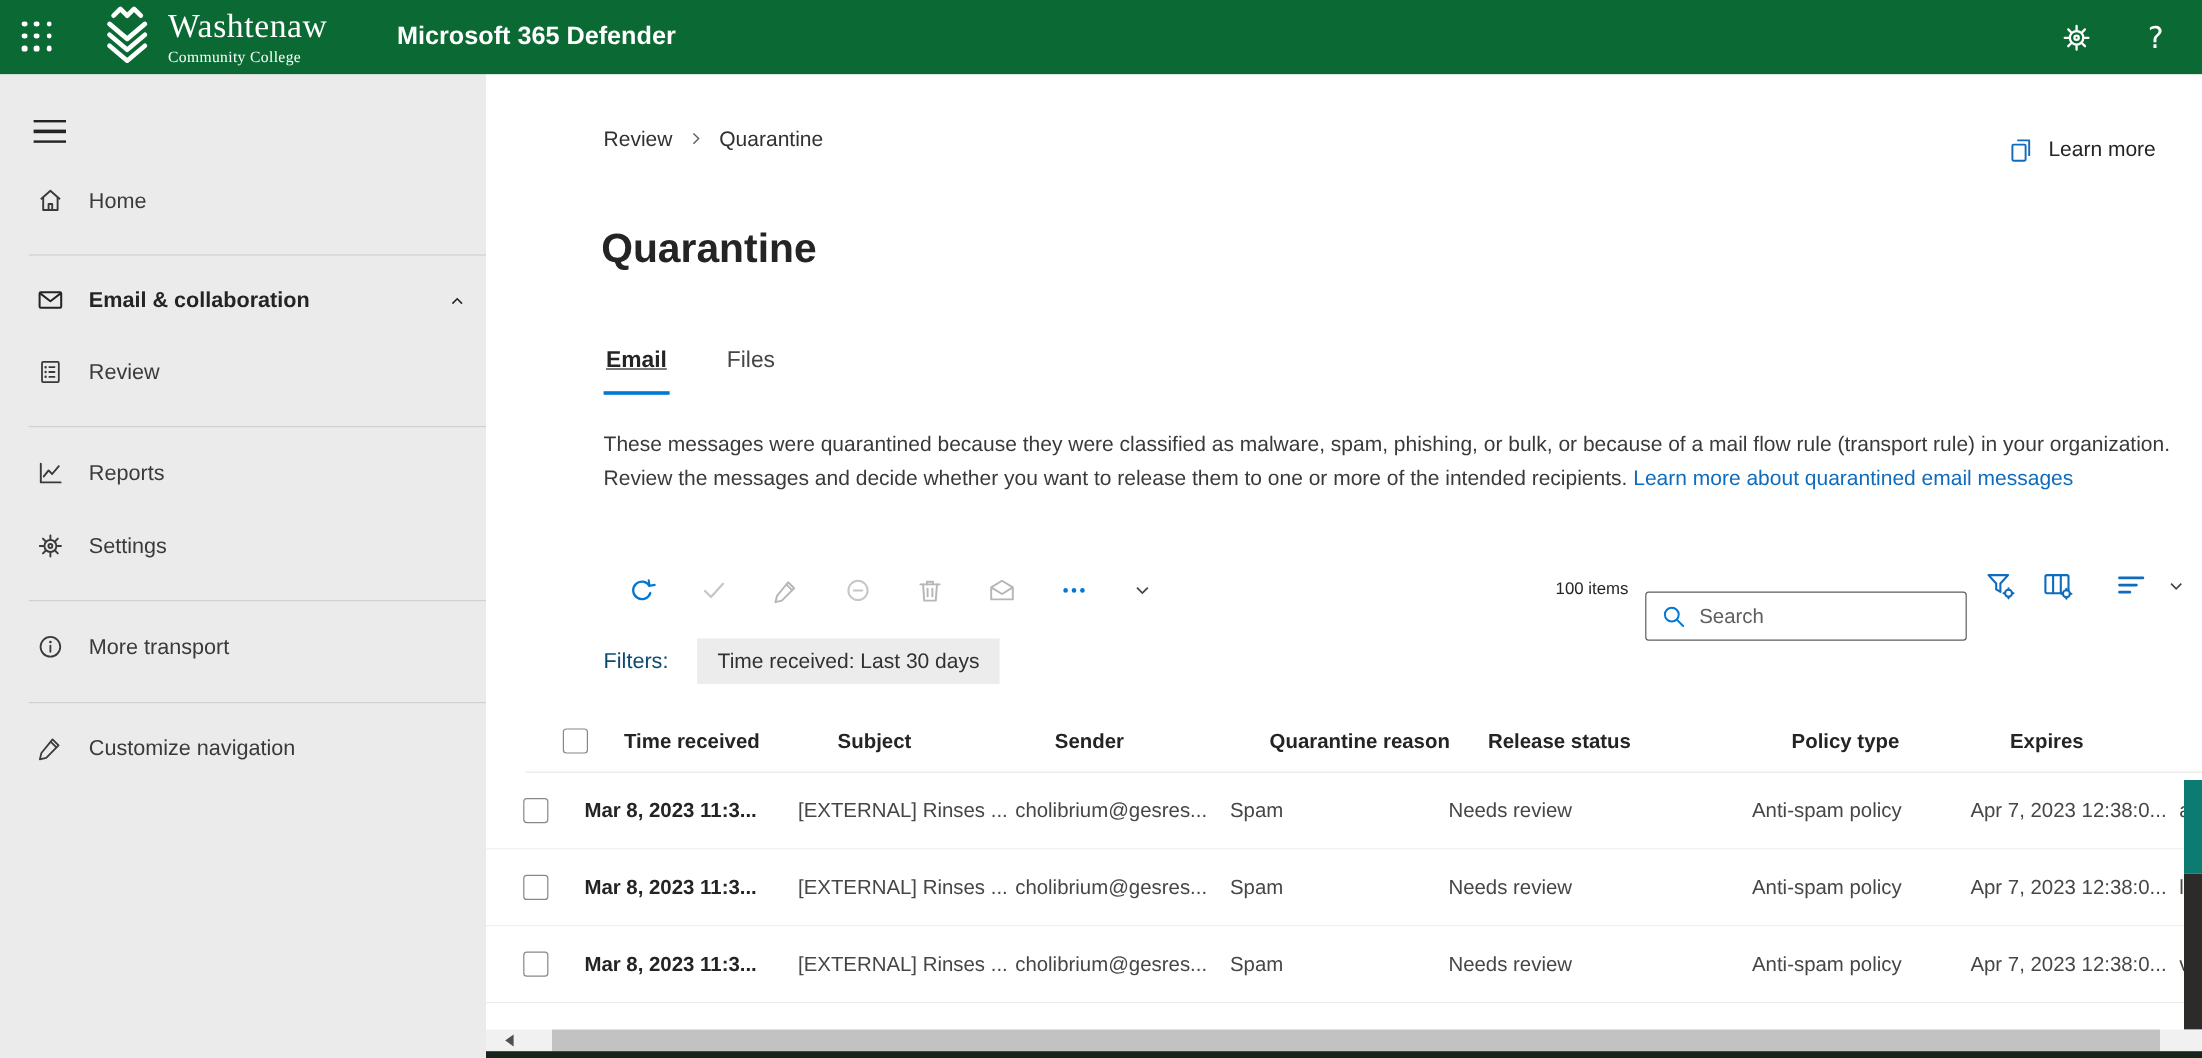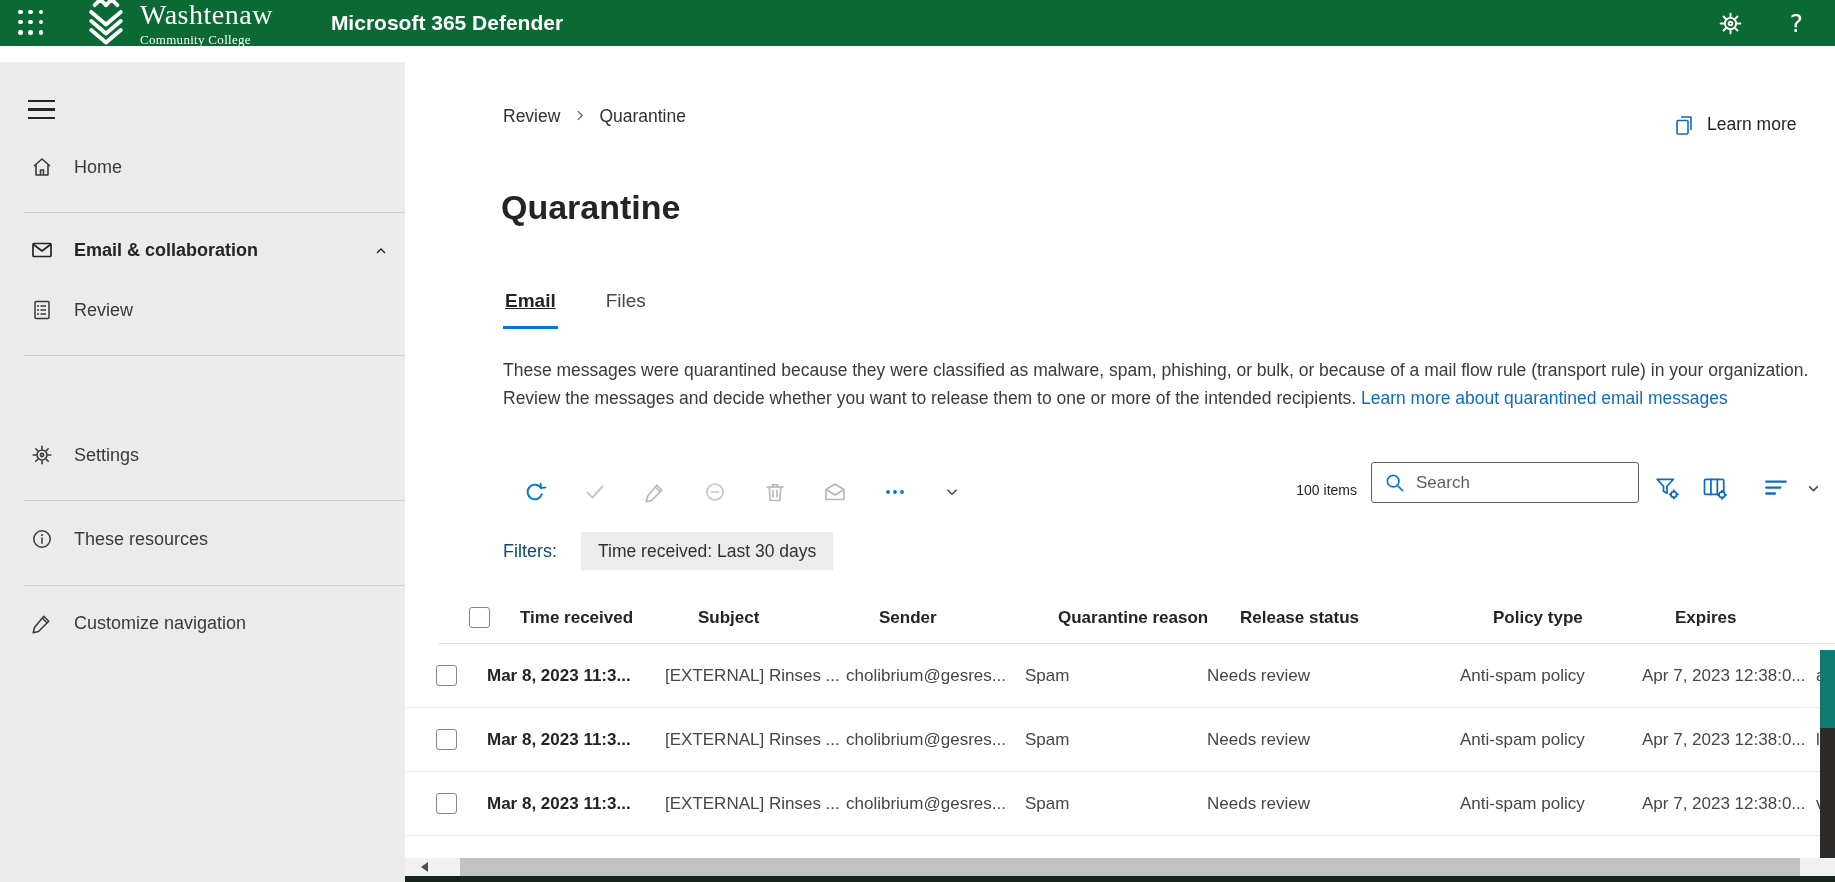--- a/index.html
+++ b/index.html
@@ -4,21 +4,21 @@
 <style>
   * { box-sizing: border-box; }
   html,body { margin:0; padding:0; }
   body {
     width:1835px; height:882px; position:relative; overflow:hidden;
     font-family:"Liberation Sans", sans-serif; background:#fff;
   }
 
   
   .header {
-    position:absolute; top:0; left:0; right:0; height:46px;
+    position:absolute; top:0; left:0; right:0; height:62px;
     background:var(--header-green,#0b6a33);
     display:flex; align-items:center; color:#fff;
   }
   .waffle { width:27px; height:27px; display:grid; grid-template-columns:repeat(3,1fr); gap:4px; margin-left:18px; cursor:pointer; }
   .waffle i { width:4.5px; height:4.5px; background:#fff; border-radius:50%; }
   .logo { display:flex; align-items:center; margin-left:38px; }
   .logo-text { margin-left:11px; font-family:"Liberation Serif", serif; line-height:1; }
   .logo-name { font-size:28px; letter-spacing:.5px; }
   .logo-sub  { font-size:13px; margin-top:4px; letter-spacing:.3px; }
   .app-title { margin-left:58px; font-size:21px; font-weight:700; }
@@ -53,21 +53,21 @@
 
   .desc { position:absolute; top:294px; left:98px; width:1318px; font-size:17.5px; line-height:28px; color:#3b3a39; }
   .desc a { color:var(--link-blue,#0f6cbd); text-decoration:none; cursor:pointer; }
 
   .toolbar-left { position:absolute; top:418px; left:118px; display:flex; gap:36px; align-items:center; }
   .tbtn { width:24px; height:24px; cursor:pointer; flex:none; }
   .tbtn.small { width:18px; height:18px; }
 
   .items-count { position:absolute; top:408px; left:836px; width:116px; height:41px; line-height:41px;
                  text-align:right; font-size:14px; color:#242424; }
-  .searchbox { position:absolute; top:400px; left:966px; width:268px; height:41px;
+  .searchbox { position:absolute; top:431px; left:966px; width:268px; height:41px;
                border:1.5px solid #605e5c; border-radius:3px; display:flex; align-items:center; background:#fff; }
   .searchbox svg { margin:0 8px 0 12px; flex:none; }
   .searchbox input { border:none; outline:none; font-size:17px; flex:1; min-width:0; color:#323130; background:transparent;
                      font-family:"Liberation Sans", sans-serif; }
   .searchbox input::placeholder { color:#605e5c; opacity:1; }
   .icon-btn { position:absolute; top:412px; width:30px; height:30px; cursor:pointer; }
   #btn-filter  { left:1248px; }
   #btn-columns { left:1296px; }
   #btn-group   { left:1358px; }
   #chev-group  { left:1400px; top:418px; width:18px; height:18px; cursor:pointer; }
@@ -183,20 +183,29 @@
         <rect x="5" y="3.5" width="14" height="17" rx="1"></rect>
         <path d="M8 8 h.01 M8 12 h.01 M8 16 h.01" stroke-width="2" stroke-linecap="round"></path>
         <path d="M10.5 8 H16 M10.5 12 H16 M10.5 16 H16"></path>
       </svg>
     </span>
     <span>Review</span>
   </div>
 
   <div class="nav-div" style="top:293px"></div>
 
+  <div class="nav-item" style="top:308px">
+    <span class="ni">
+      <svg width="24" height="24" viewBox="0 0 24 24" fill="none" stroke="#3b3a39" stroke-width="1.6" stroke-linecap="round" stroke-linejoin="round">
+        <path d="M4 4.5 V20 H20.5"></path>
+          <path d="M6.5 15 L10.5 10 L13.5 13 L19 6.5"></path>
+      </svg>
+    </span>
+    <span>Reports</span>
+  </div>
 
   <div class="nav-item" style="top:369px">
     <span class="ni">
       <svg width="24" height="24" viewBox="0 0 24 24" fill="none" stroke="#3b3a39" stroke-width="1.6" stroke-linecap="round">
         <circle cx="12" cy="12" r="5"></circle>
           <circle cx="12" cy="12" r="1.6"></circle>
         <path d="M12 3.2 V6 M12 18 V20.8 M3.2 12 H6 M18 12 H20.8 M5.8 5.8 L7.8 7.8 M16.2 16.2 L18.2 18.2 M5.8 18.2 L7.8 16.2 M16.2 7.8 L18.2 5.8"></path>
       </svg>
     </span>
     <span>Settings</span>
@@ -205,21 +214,21 @@
   <div class="nav-div" style="top:438px"></div>
 
   <div class="nav-item" style="top:453px">
     <span class="ni">
       <svg width="24" height="24" viewBox="0 0 24 24" fill="none" stroke="#3b3a39" stroke-width="1.5" stroke-linecap="round">
         <circle cx="12" cy="12" r="8.2"></circle>
           <path d="M12 11 V16.2"></path>
           <path d="M12 8 h.01" stroke-width="2.2"></path>
       </svg>
     </span>
-    <span>These resources</span>
+    <span>More transport</span>
   </div>
 
   <div class="nav-div" style="top:523px"></div>
 
   <div class="nav-item" style="top:537px">
     <span class="ni">
       <svg width="24" height="24" viewBox="0 0 24 24" fill="none" stroke="#3b3a39" stroke-width="1.5" stroke-linejoin="round">
         <path d="M13.8 5.2 L18.8 10.2 L8.5 20.5 L3.2 21.8 L4.5 16.5 Z"></path>
           <path d="M12.2 7 L17 11.8"></path>
       </svg>

